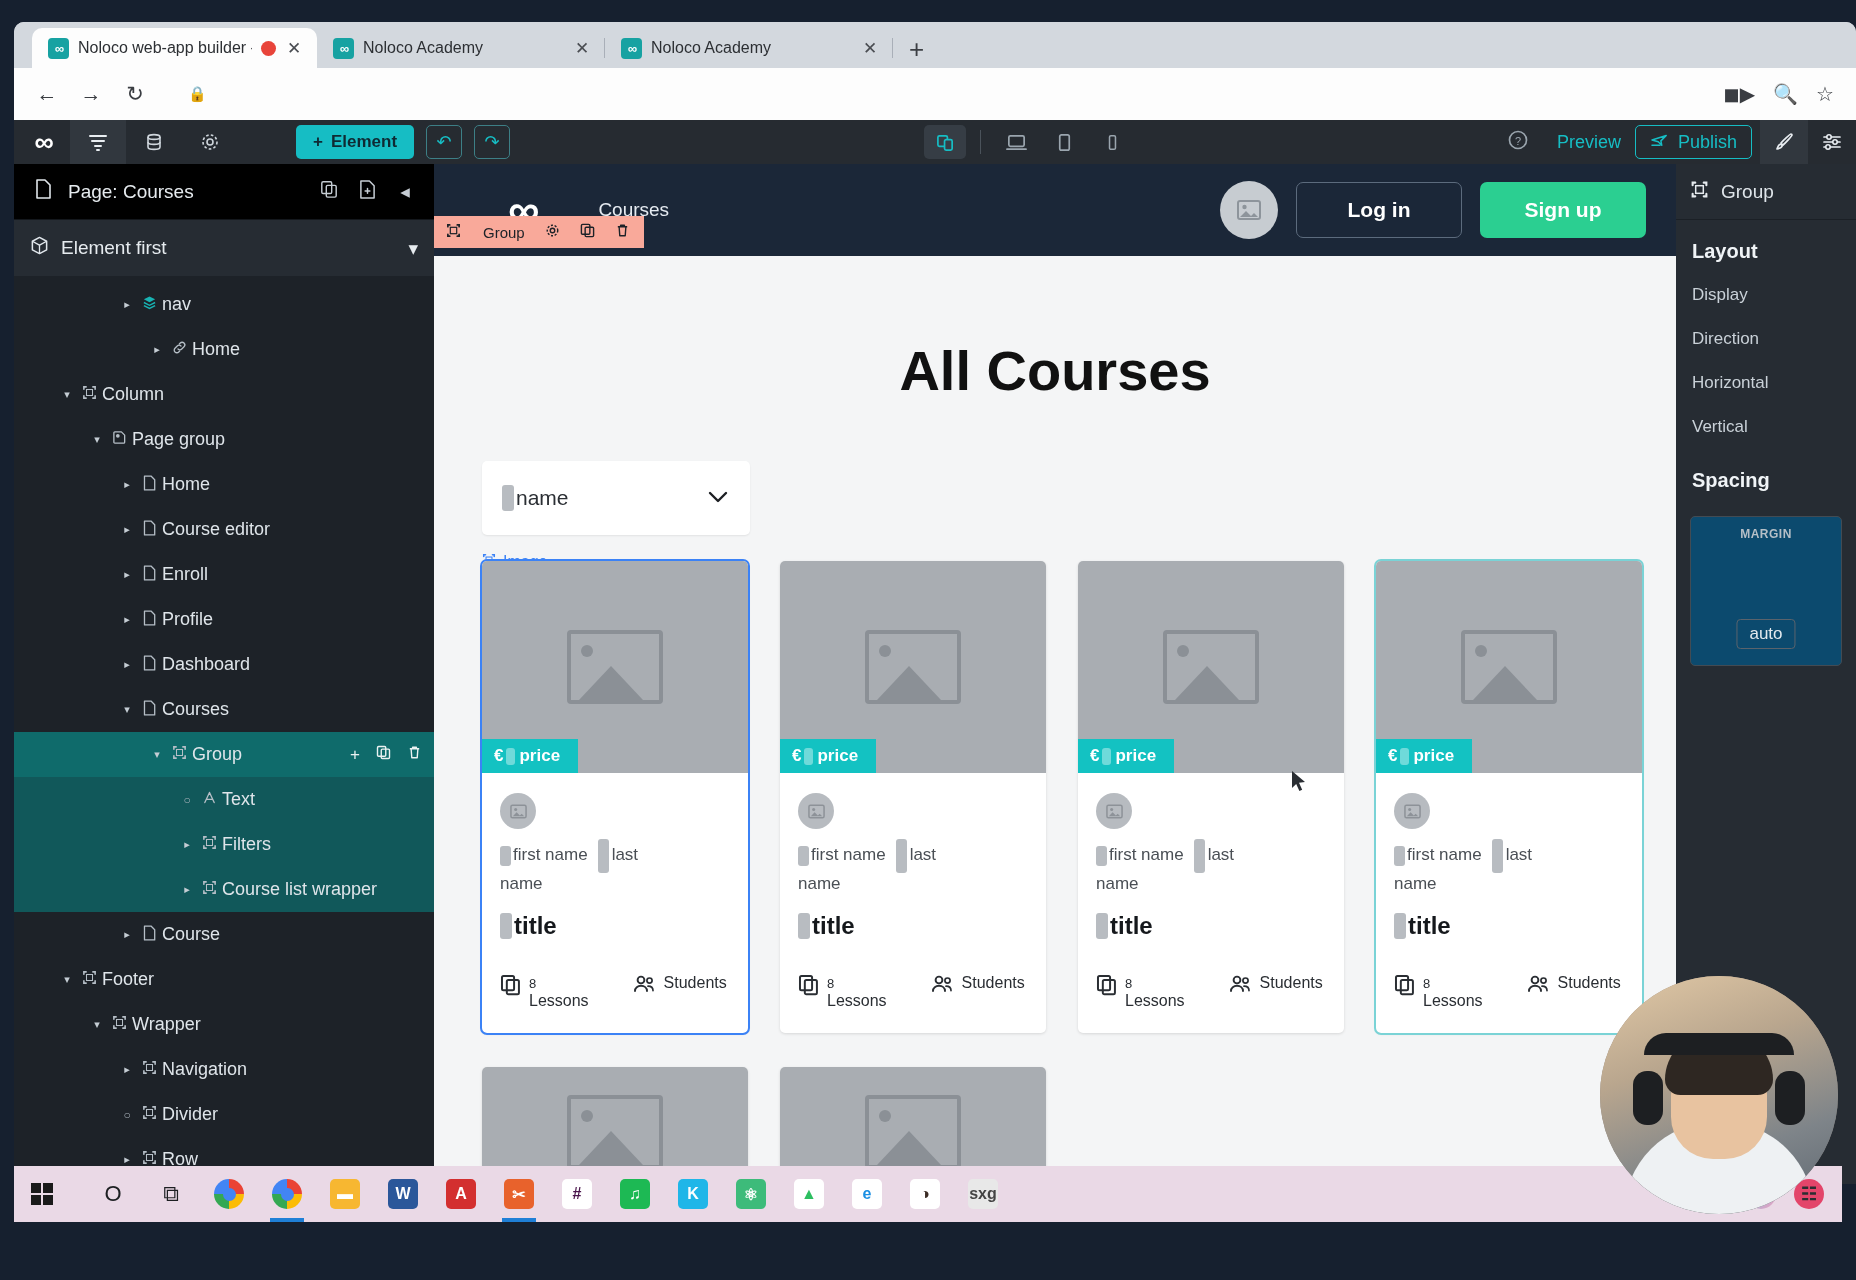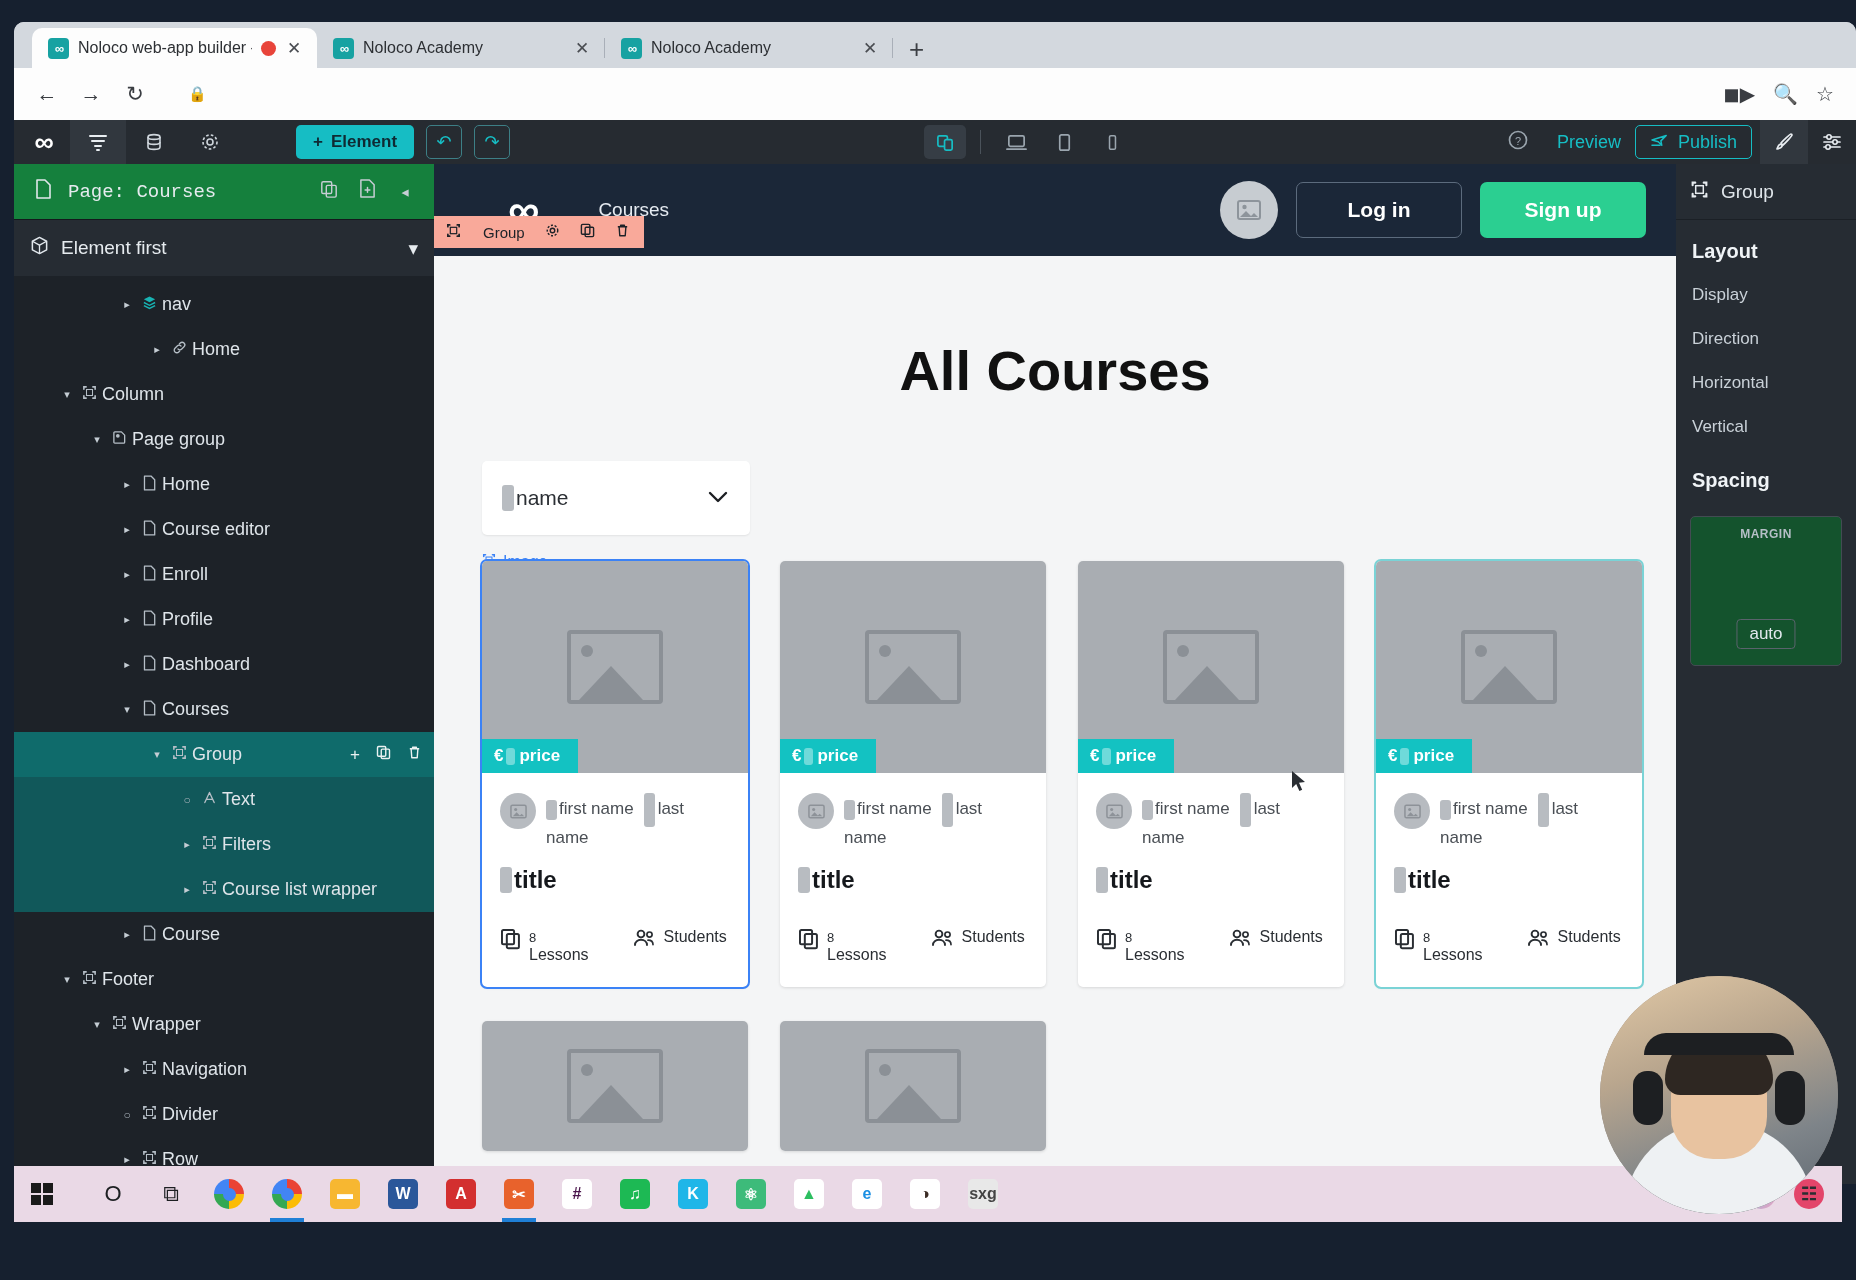--- a/index.html
+++ b/index.html
@@ -97,22 +97,22 @@
   .btn-publish {
     border:1px solid #16bdc4; border-radius:5px; color:#16bdc4; font-size:18px;
     height:34px; padding:0 14px; display:flex; align-items:center; gap:8px; margin-right:8px;
   }
   .tb-ico2 { width:48px; height:44px; display:flex; align-items:center; justify-content:center; color:#e9eef2;}
   .tb-ico2.sel { background:#31373e; }
 
   
   .left { position:absolute; left:0; top:44px; bottom:0; width: 420px; background:#1d2228; }
   .lp-head {
-    height: 56px; background:#15803d; display:flex; align-items:center;
-    padding: 0 16px; gap: 12px; color:#e6ebef; font-size:19px; border-bottom:1px solid #14181d;font-family:Liberation Mono, monospace;
+    height: 56px; background:#000000; display:flex; align-items:center;
+    padding: 0 16px; gap: 12px; color:#e6ebef; font-size:19px; border-bottom:1px solid #14181d;
   }
   .lp-head .sp { flex:1; }
   .lp-head .hi { color:#c6cdd4; font-size:19px; width:26px; text-align:center;}
   .lp-sub {
     height: 56px; background:#262c33; display:flex; align-items:center;
     padding: 0 16px; gap:12px; color:#e6ebef; font-size:19px;
   }
   .lp-sub .sp { flex:1; }
   .tree { padding-top: 6px; overflow:hidden; }
   .trow {
@@ -192,21 +192,21 @@
   .ph-img::after {
     content:""; position:absolute; left:8px; bottom:0; width:0;height:0;
     border-left:32px solid transparent; border-right:32px solid transparent; border-bottom:34px solid #8b9096;
   }
   .price-badge {
     position:absolute; left:0; bottom:0; height:34px; background:#13c2c2;
     color:#fff; font-size:17px; font-weight:bold; display:flex; align-items:center;
     padding: 0 18px 0 12px; gap:0;
   }
   .card-body { padding: 20px 18px 22px 18px; }
-  .author { display:flex; align-items:flex-start; gap:10px; }
+  .author { display:flex; align-items:flex-start; gap:10px;flex-direction:column; }
   .au-av {
     width: 36px; height: 36px; border-radius:50%; background:#b7bbc0; flex:0 0 auto;
     display:flex; align-items:center; justify-content:center; color:#8d9298; font-size:13px;
   }
   .au-names { font-size:17px; color:#4a4f55; line-height:1.35; }
   .card-title { margin-top: 16px; font-size:24px; font-weight:bold; color:#15181c; display:flex; align-items:center;}
   .card-stats { margin-top: 34px; display:flex; gap: 44px; align-items:flex-start;}
   .stat { display:flex; gap:7px; align-items:flex-start; font-size:16px; color:#2a2e33;}
   .stat .sv { line-height:1.15; }
   .stat .s-num { font-size:13px; }
@@ -215,21 +215,21 @@
            box-shadow: 0 1px 3px rgba(0,0,0,.12); flex:0 0 auto; overflow:hidden;}
   .card2 .card-img { height:130px; }
   .cursor-arrow { position:absolute; left: 856px; top: 606px; font-size:22px; color:#2a2e33; }
 
   
   .right { position:absolute; right:0; top:44px; bottom:0; width:180px; background:#262c33; color:#dfe5ea;}
   .rp-head { height:56px; display:flex; align-items:center; gap:12px; padding:0 14px;
              font-size:19px; border-bottom:1px solid #1b2026;}
   .rp-sec { padding: 20px 16px 10px 16px; font-size:20px; font-weight:bold; color:#f0f4f7; }
   .rp-row { padding: 12px 16px; font-size:17px; color:#c9d1d8; }
-  .rp-box { margin: 14px 14px; background:#14532d; border:1px solid #434b53; border-radius:5px; height: 150px; position:relative;}
+  .rp-box { margin: 14px 14px; background:#0c4a6e; border:1px solid #434b53; border-radius:5px; height: 150px; position:relative;}
   .rp-box .mg { position:absolute; top:10px; left:50%; transform:translateX(-50%); font-size:12px; font-weight:bold; color:#b6bfc7; letter-spacing:.5px;}
   .rp-auto { position:absolute; bottom:16px; left:50%; transform:translateX(-50%);
              border:1px solid #5a636c; border-radius:4px; padding: 4px 12px; font-size:17px; color:#e3e9ee;}
 
   
   .webcam {
     position:absolute; right: 18px; bottom: 66px; width: 238px; height: 238px;
     border-radius:50%; overflow:hidden; z-index: 40;
     background: radial-gradient(circle at 50% 30%, #cfb79a 0%, #9e8d7d 45%, #6b6f74 100%);
   }

